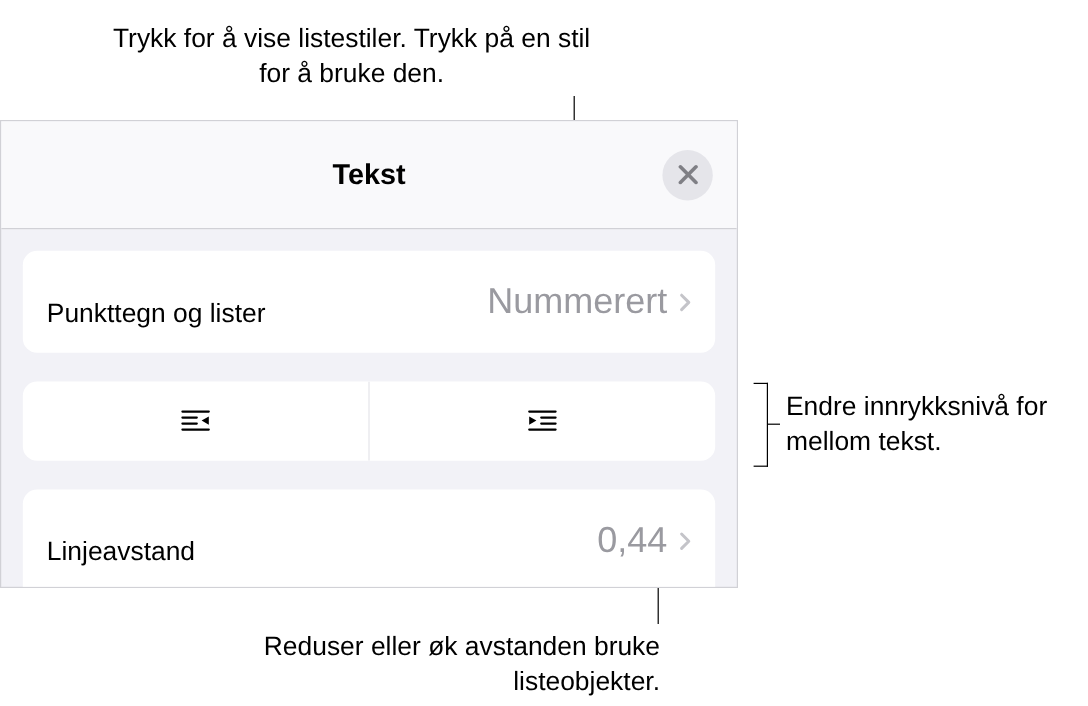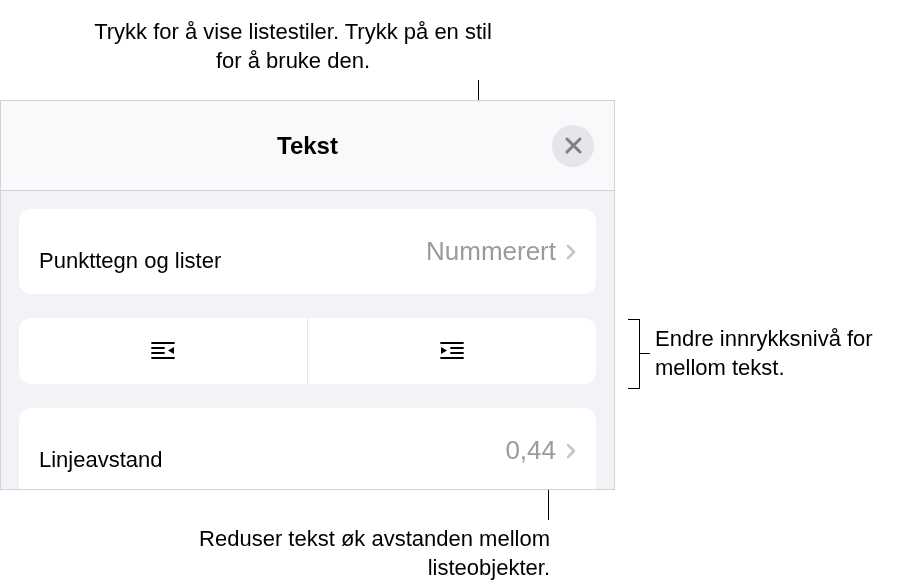--- a/index.html
+++ b/index.html
@@ -156,21 +156,21 @@
       margin-top: 19px;
     }
     
     .row-value {
       display: flex;
       align-items: center;
       gap: 10px;
     }
     
     .row-value-text {
-      font-size: 26px;
+      font-size: 30px;
       color: #9a9aa0;
     }
     
     .chevron {
       width: 10px;
       height: 16px;
     }
     
     .chevron path {
       stroke: #c4c4c9;
@@ -226,21 +226,21 @@
       align-items: center;
       justify-content: space-between;
       gap: 18px;
     }
   </style>
 </head>
 <body>
 
 <div class="annotation annotation-top">Trykk for å vise listestiler. Trykk på en stil for å bruke den.</div>
 <div class="annotation annotation-right">Endre innrykksnivå for mellom tekst.</div>
-<div class="annotation annotation-bottom">Reduser tekst øk avstanden mellom listeobjekter.</div>
+<div class="annotation annotation-bottom">Reduser eller øk avstanden bruke listeobjekter.</div>
 
 <div class="callout-line callout-line-top"></div>
 <div class="callout-bracket-right"></div>
 <div class="callout-bracket-connector"></div>
 <div class="callout-line callout-line-bottom"></div>
 
 <div class="panel">
   <div class="panel-header">
     <div class="panel-title">Tekst</div>
     <div class="close-button">

